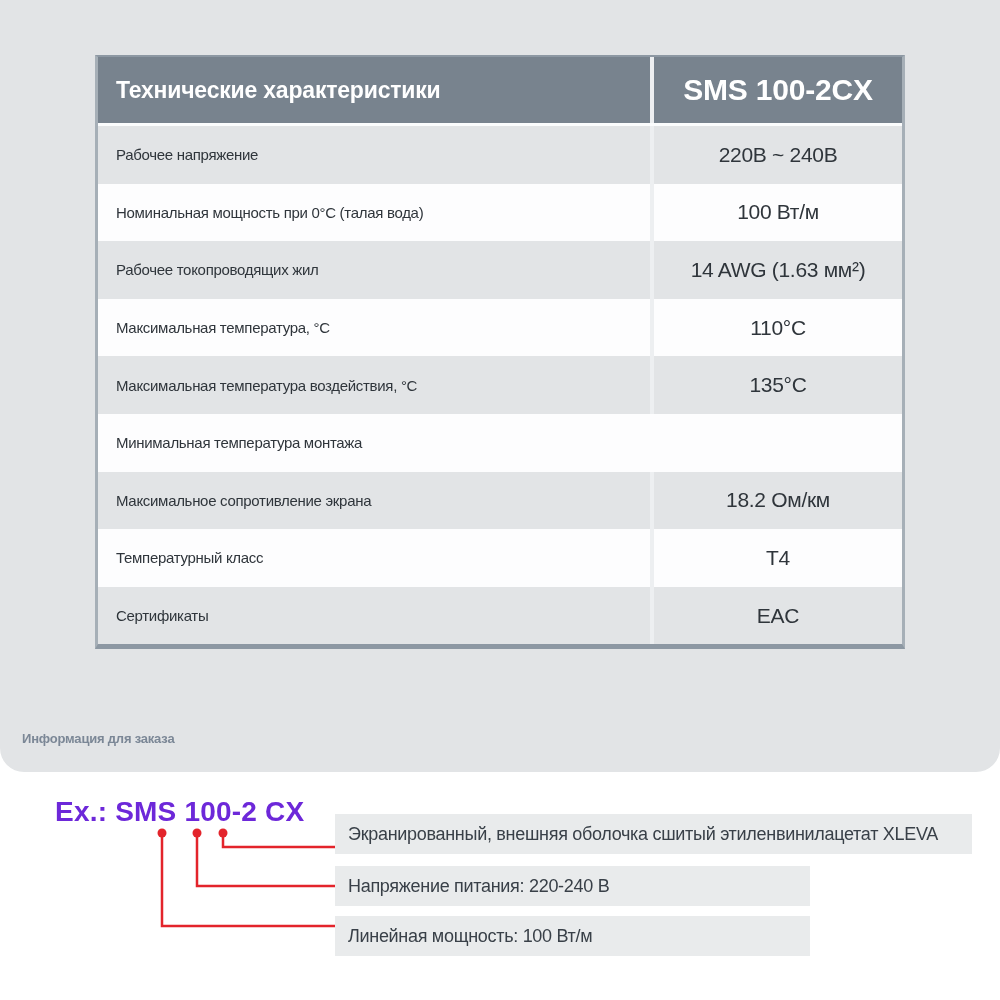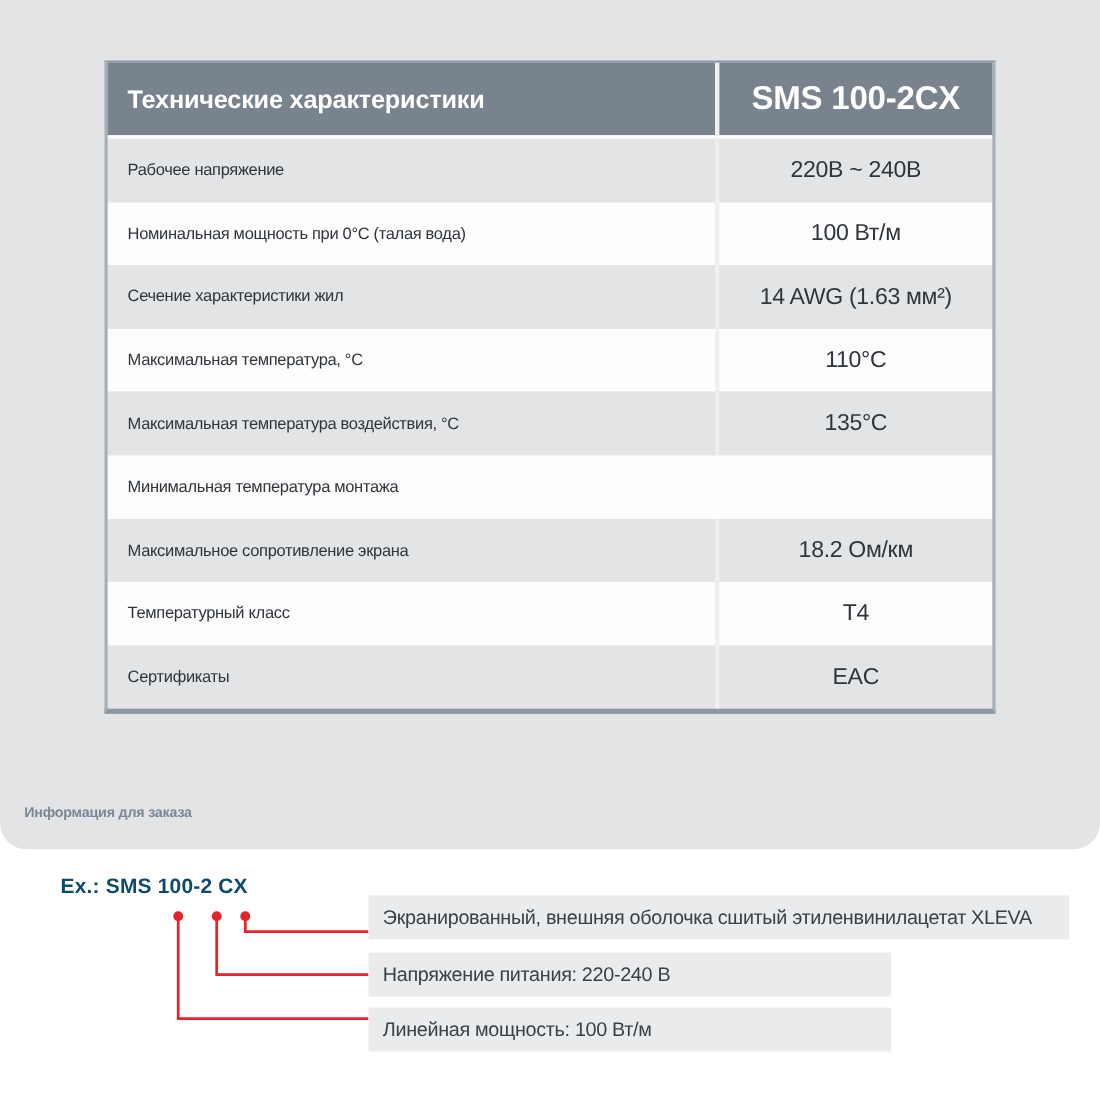--- a/index.html
+++ b/index.html
@@ -49,21 +49,21 @@
     border-left:4px solid var(--divider);
     color:var(--text);font-size:21px;letter-spacing:-0.3px;
   }
   
   .order-title{
     position:absolute;left:22px;top:731px;
     font-size:13px;font-weight:bold;color:var(--title_color);letter-spacing:-0.2px;
   }
   .example-code{
     position:absolute;left:55px;top:796px;
-    font-size:19px;font-weight:bold;color:#0c4a6e;letter-spacing:0.2px;
+    font-size:28px;font-weight:bold;color:#6d28d9;letter-spacing:0.2px;
   }
   .connectors{position:absolute;left:0;top:0;pointer-events:none;}
   .connector-line{fill:none;stroke:var(--accent_red);stroke-width:2.5px;}
   .connector-dot{fill:var(--accent_red);}
   .annotation-box{
     position:absolute;left:335px;height:40px;
     background:var(--box_bg);
     display:flex;align-items:center;padding-left:13px;box-sizing:border-box;
     font-size:18px;color:#394048;letter-spacing:-0.3px;white-space:nowrap;
   }
@@ -83,21 +83,21 @@
     <div class="tbody">
       <div class="tr">
         <div class="td col1">Рабочее напряжение</div>
         <div class="td col2">220В ~ 240В</div>
       </div>
       <div class="tr">
         <div class="td col1">Номинальная мощность при 0°С (талая вода)</div>
         <div class="td col2">100 Вт/м</div>
       </div>
       <div class="tr">
-        <div class="td col1">Сечение характеристики жил</div>
+        <div class="td col1">Рабочее токопроводящих жил</div>
         <div class="td col2">14 AWG (1.63 мм²)</div>
       </div>
       <div class="tr">
         <div class="td col1">Максимальная температура, °С</div>
         <div class="td col2">110°С</div>
       </div>
       <div class="tr">
         <div class="td col1">Максимальная температура воздействия, °С</div>
         <div class="td col2">135°С</div>
       </div>

